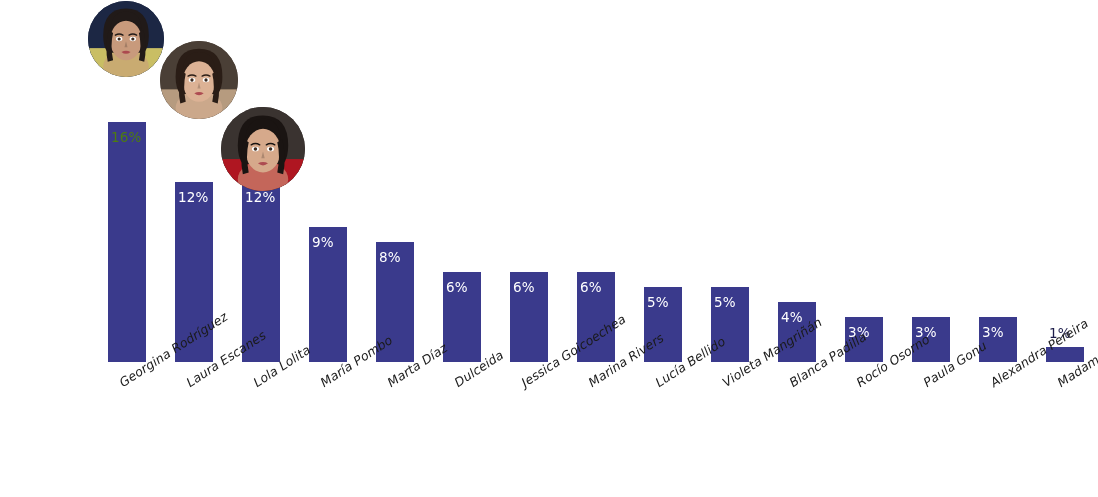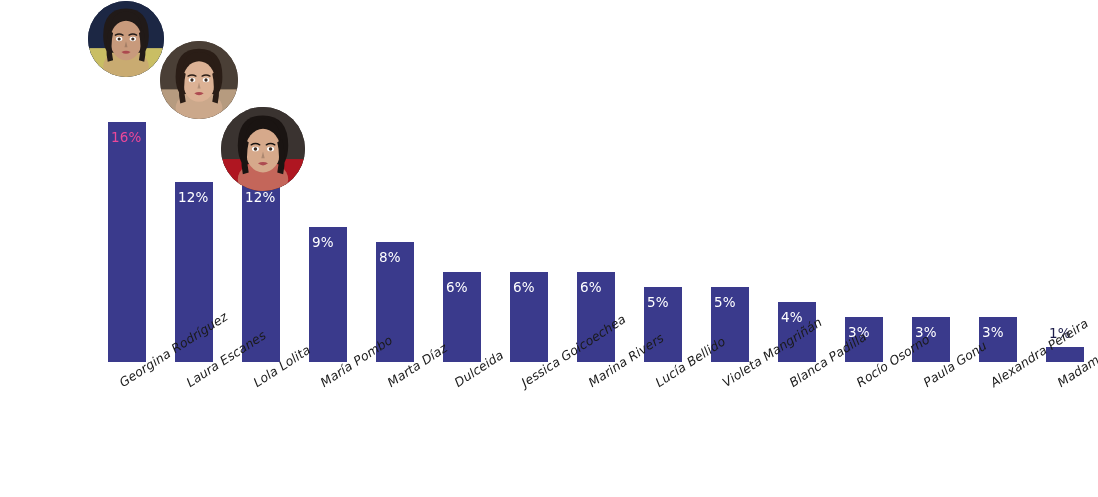--- a/index.html
+++ b/index.html
@@ -53,21 +53,21 @@
     background:#2b3350;
   }
   .avatar svg{display:block;width:100%;height:100%;}
 </style>
 </head>
 <body>
 
 <div id="chart-root">
   <div class="plot" id="plot">
       <div class="bar" title="Georgina Rodríguez 16%" style="left: 108px; top: 122px; width: 38px; height: 240px; background: rgb(58, 58, 140);"></div>
-      <div class="bar-value" style="left: 111px; top: 131px; color: #ec4899;">16%</div>
+      <div class="bar-value" style="left: 111px; top: 131px; color: #4d7c0f;">16%</div>
       <div class="bar" title="Laura Escanes 12%" style="left: 175px; top: 182px; width: 38px; height: 180px; background: rgb(58, 58, 140);"></div>
       <div class="bar-value" style="left: 178px; top: 191px; color: rgb(255, 255, 255);">12%</div>
       <div class="bar" title="Lola Lolita 12%" style="left: 242px; top: 182px; width: 38px; height: 180px; background: rgb(58, 58, 140);"></div>
       <div class="bar-value" style="left: 245px; top: 191px; color: rgb(255, 255, 255);">12%</div>
       <div class="bar" title="María Pombo 9%" style="left: 309px; top: 227px; width: 38px; height: 135px; background: rgb(58, 58, 140);"></div>
       <div class="bar-value" style="left: 312px; top: 236px; color: rgb(255, 255, 255);">9%</div>
       <div class="bar" title="Marta Díaz 8%" style="left: 376px; top: 242px; width: 38px; height: 120px; background: rgb(58, 58, 140);"></div>
       <div class="bar-value" style="left: 379px; top: 251px; color: rgb(255, 255, 255);">8%</div>
       <div class="bar" title="Dulceida 6%" style="left: 443px; top: 272px; width: 38px; height: 90px; background: rgb(58, 58, 140);"></div>
       <div class="bar-value" style="left: 446px; top: 281px; color: rgb(255, 255, 255);">6%</div>

